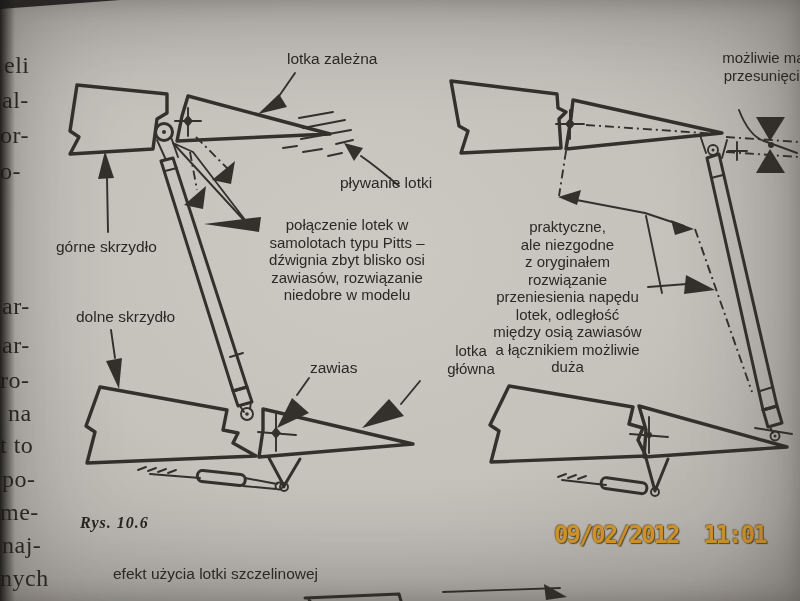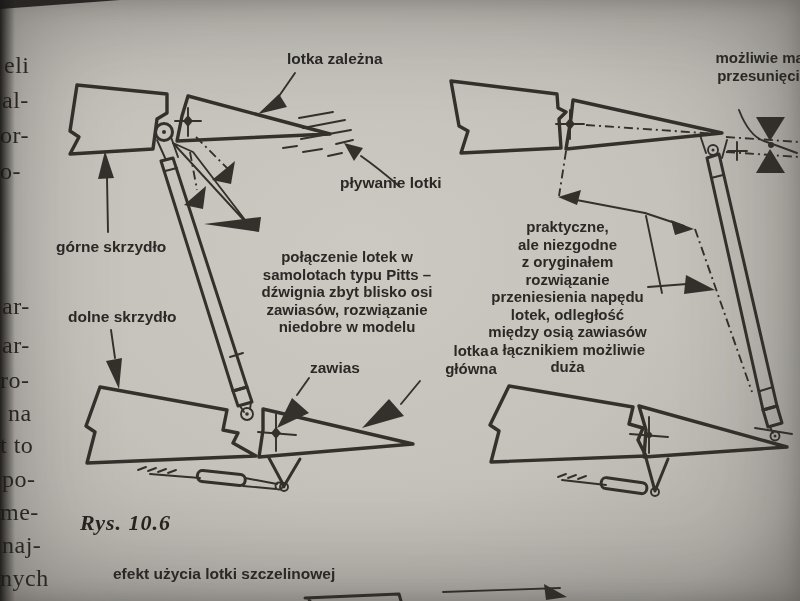--- a/index.html
+++ b/index.html
@@ -9,26 +9,26 @@
     font-family:"Liberation Sans", sans-serif;
   }
   .soft{position:absolute;inset:0;filter:blur(0.45px);}
   svg.art{position:absolute;left:0;top:0;}
   .ink{stroke:#34312c;fill:none;stroke-width:3;stroke-linecap:round;stroke-linejoin:round;}
   .bold{stroke-width:3.4;}
   .thin{stroke-width:1.9;}
   .dd{stroke:#34312c;fill:none;stroke-width:1.9;stroke-dasharray:9 4 2 4;}
   .fillink{fill:#34312c;stroke:none;}
   .label{
-    position:absolute;color:#2b2925;font-weight:bold;font-size:15.5px;line-height:17.5px;
+    position:absolute;color:#2b2925;font-weight:normal;font-size:15.5px;line-height:17.5px;
     white-space:pre-line;
   }
   .note{font-size:15px;text-align:center;}
   .caption{font-family:"Liberation Serif", serif;font-style:italic;font-weight:600;
-    font-size:22px;letter-spacing:1px;color:#26241f;white-space:nowrap;}
+    font-size:16px;letter-spacing:1px;color:#26241f;white-space:nowrap;}
   .frag{
     position:absolute;font-family:"Liberation Serif", serif;font-size:24px;
     color:#2b2823;white-space:nowrap;letter-spacing:0.5px;
   }
   .stamp{
     position:absolute;font-family:"DejaVu Sans Mono", monospace;font-weight:bold;
     font-size:24px;letter-spacing:-2px;color:#d6962c;white-space:pre;
     text-shadow:0 0 1px #7a5a14, 1px 1px 1px rgba(45,35,10,0.75), -1px -1px 1px rgba(90,65,15,0.5);
   }
   .edge-left{position:absolute;left:0;top:0;width:15px;height:601px;
@@ -178,26 +178,26 @@
       <g>
         <path class="ink thin" d="M443,592 L560,588"></path>
         <polygon class="fillink" points="567,597 544,584 546,600"></polygon>
         <path class="ink" d="M305,598 L399,594 L401,601 M308,598 L310,601"></path>
       </g>
     </svg>
 
     <div class="label" style="left:287px;top:50px;">lotka zależna</div>
     <div class="label" style="left:56px;top:238px;">górne skrzydło</div>
     <div class="label" style="left:340px;top:174px;">pływanie lotki</div>
-    <div class="label note" style="left:252px;top:248px;width:190px;">połączenie lotek w
+    <div class="label note" style="left:252px;top:216px;width:190px;">połączenie lotek w
 samolotach typu Pitts –
 dźwignia zbyt blisko osi
 zawiasów, rozwiązanie
 niedobre w modelu</div>
-    <div class="label" style="left:68px;top:308px;">dolne skrzydło</div>
+    <div class="label" style="left:76px;top:308px;">dolne skrzydło</div>
     <div class="label" style="left:310px;top:359px;">zawias</div>
     <div class="label note" style="left:396px;top:342px;width:62px;margin-left:44px;">lotka
 główna</div>
 
     <div class="label note" style="left:684px;top:49px;width:124px;text-align:right;">możliwie mał
 przesunięcie</div>
     <div class="label note" style="left:470px;top:218px;width:195px;">praktyczne,
 ale niezgodne
 z oryginałem
 rozwiązanie
@@ -217,18 +217,19 @@
     <span class="frag" style="left:2px;top:293px;">ar-</span>
     <span class="frag" style="left:2px;top:332px;">ar-</span>
     <span class="frag" style="left:0px;top:367px;">ro-</span>
     <span class="frag" style="left:8px;top:400px;">na</span>
     <span class="frag" style="left:0px;top:432px;">t to</span>
     <span class="frag" style="left:2px;top:466px;">po-</span>
     <span class="frag" style="left:0px;top:499px;">me-</span>
     <span class="frag" style="left:2px;top:532px;">naj-</span>
     <span class="frag" style="left:0px;top:565px;">nych</span>
 
+    <div class="stamp" style="left:554px;top:521px;">09/02/2012  11:01</div>
   </div>
 
   <div class="edge-left"></div>
   <div class="edge-topwedge"></div>
   <div class="vignette"></div>
 </div>
 
 </body></html>

